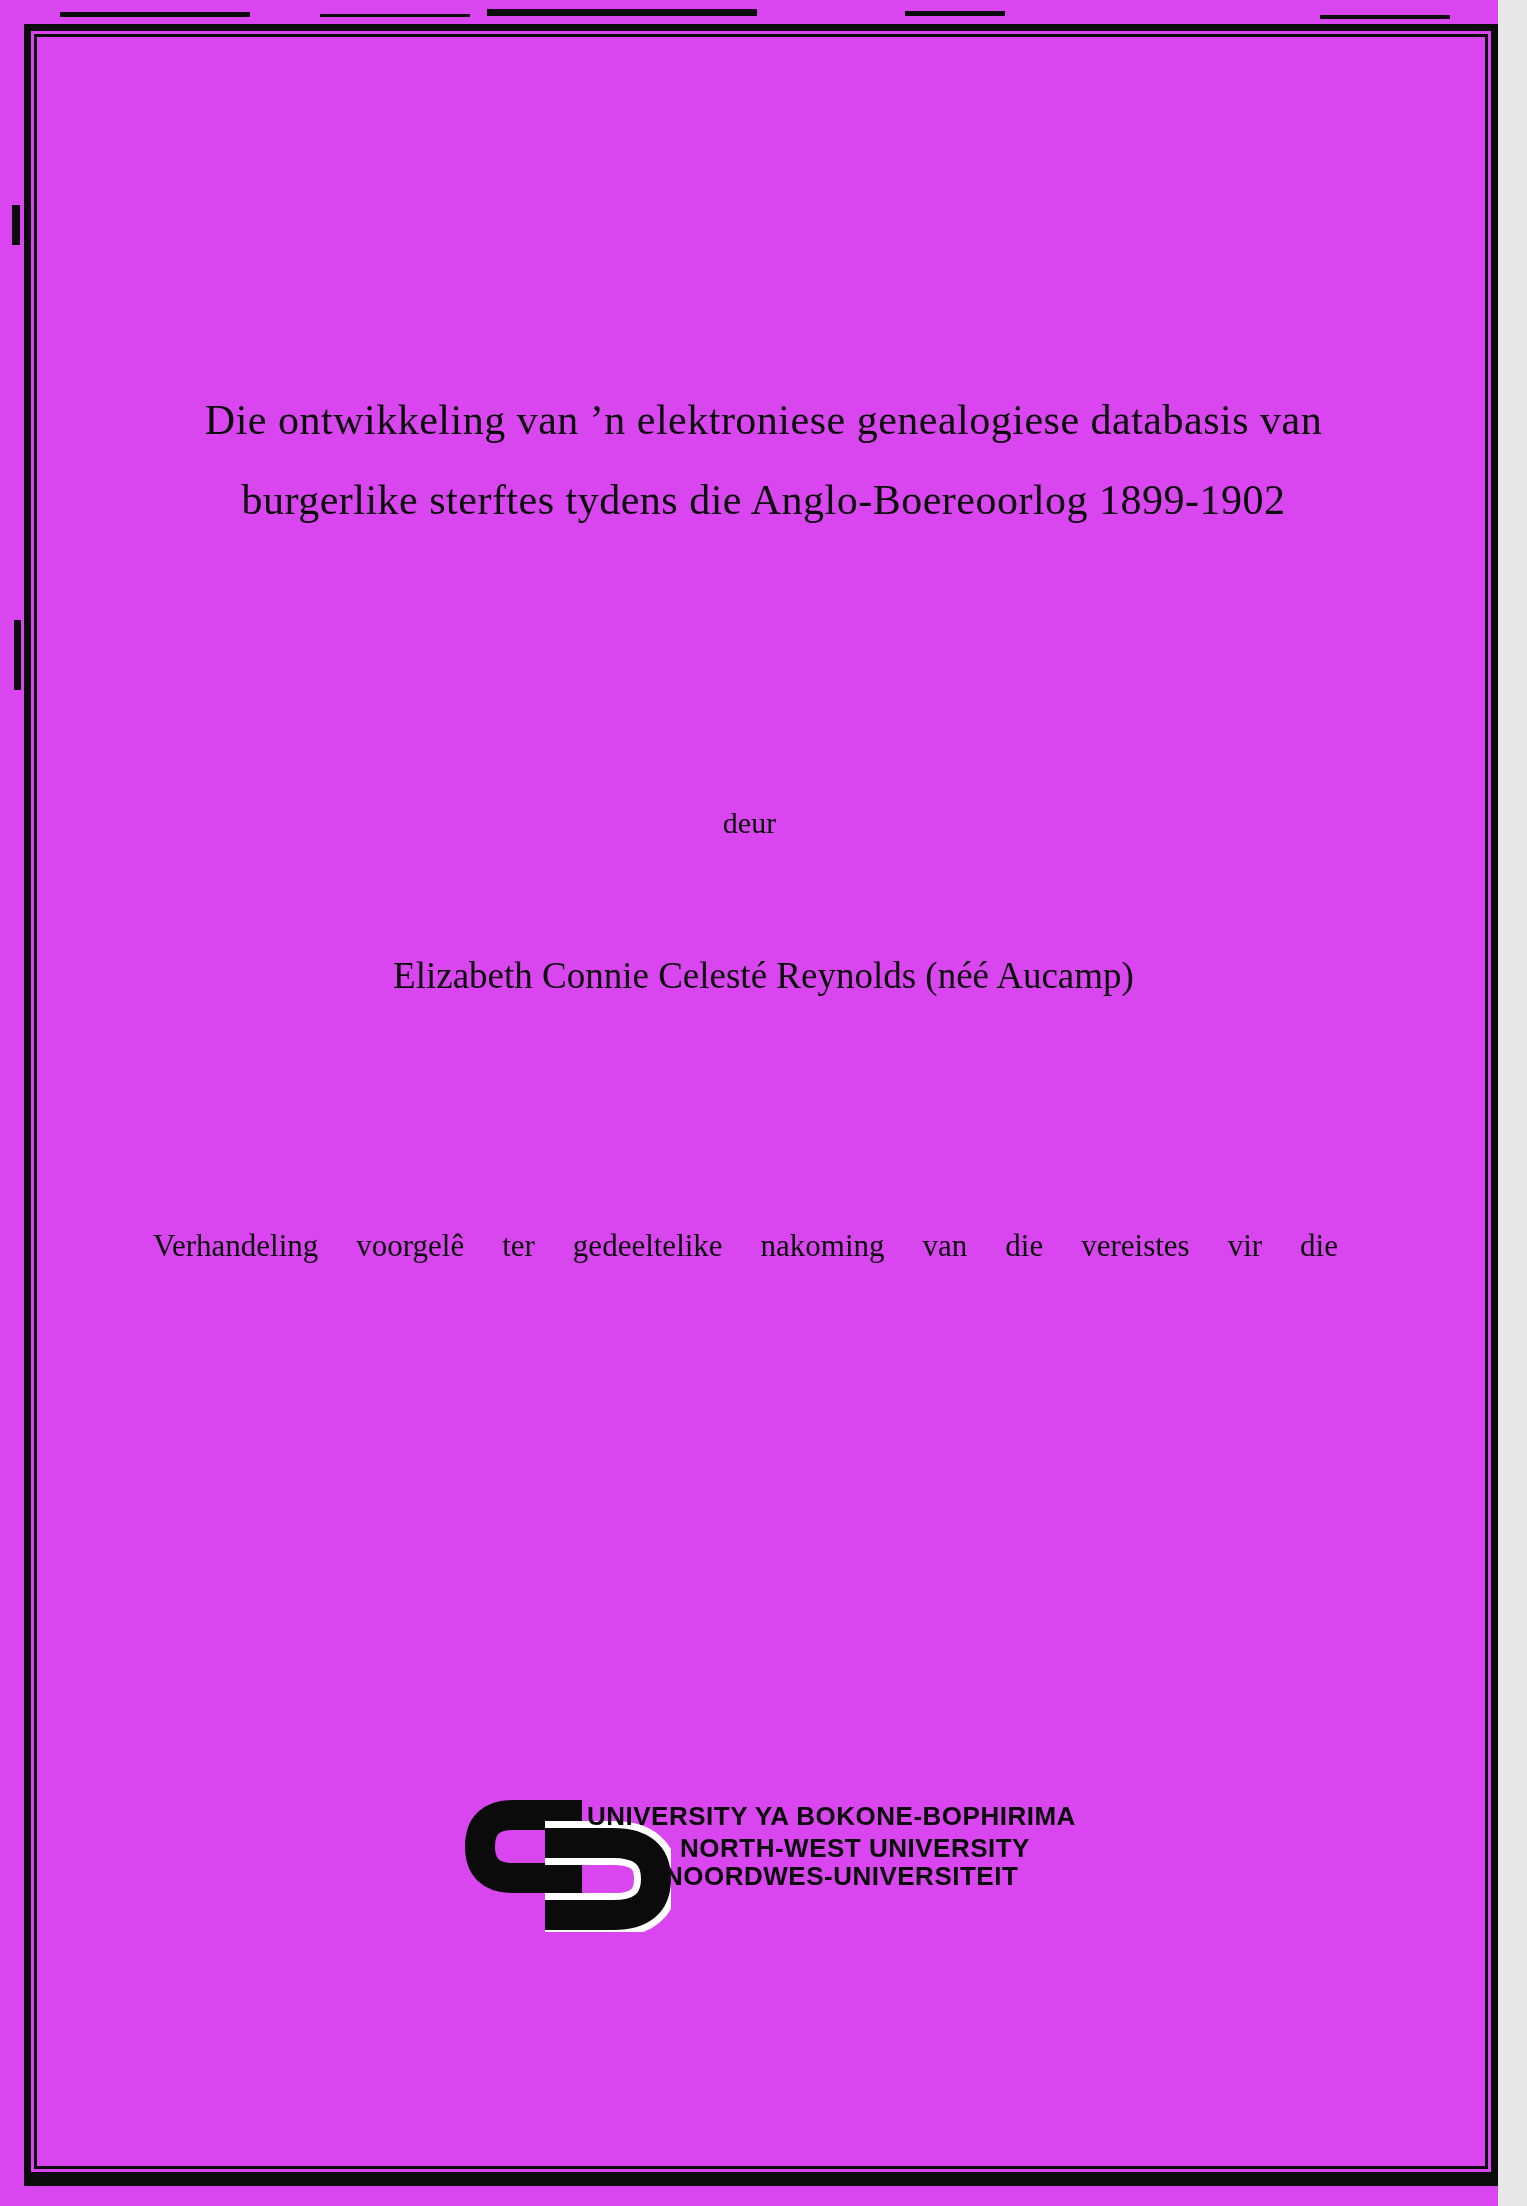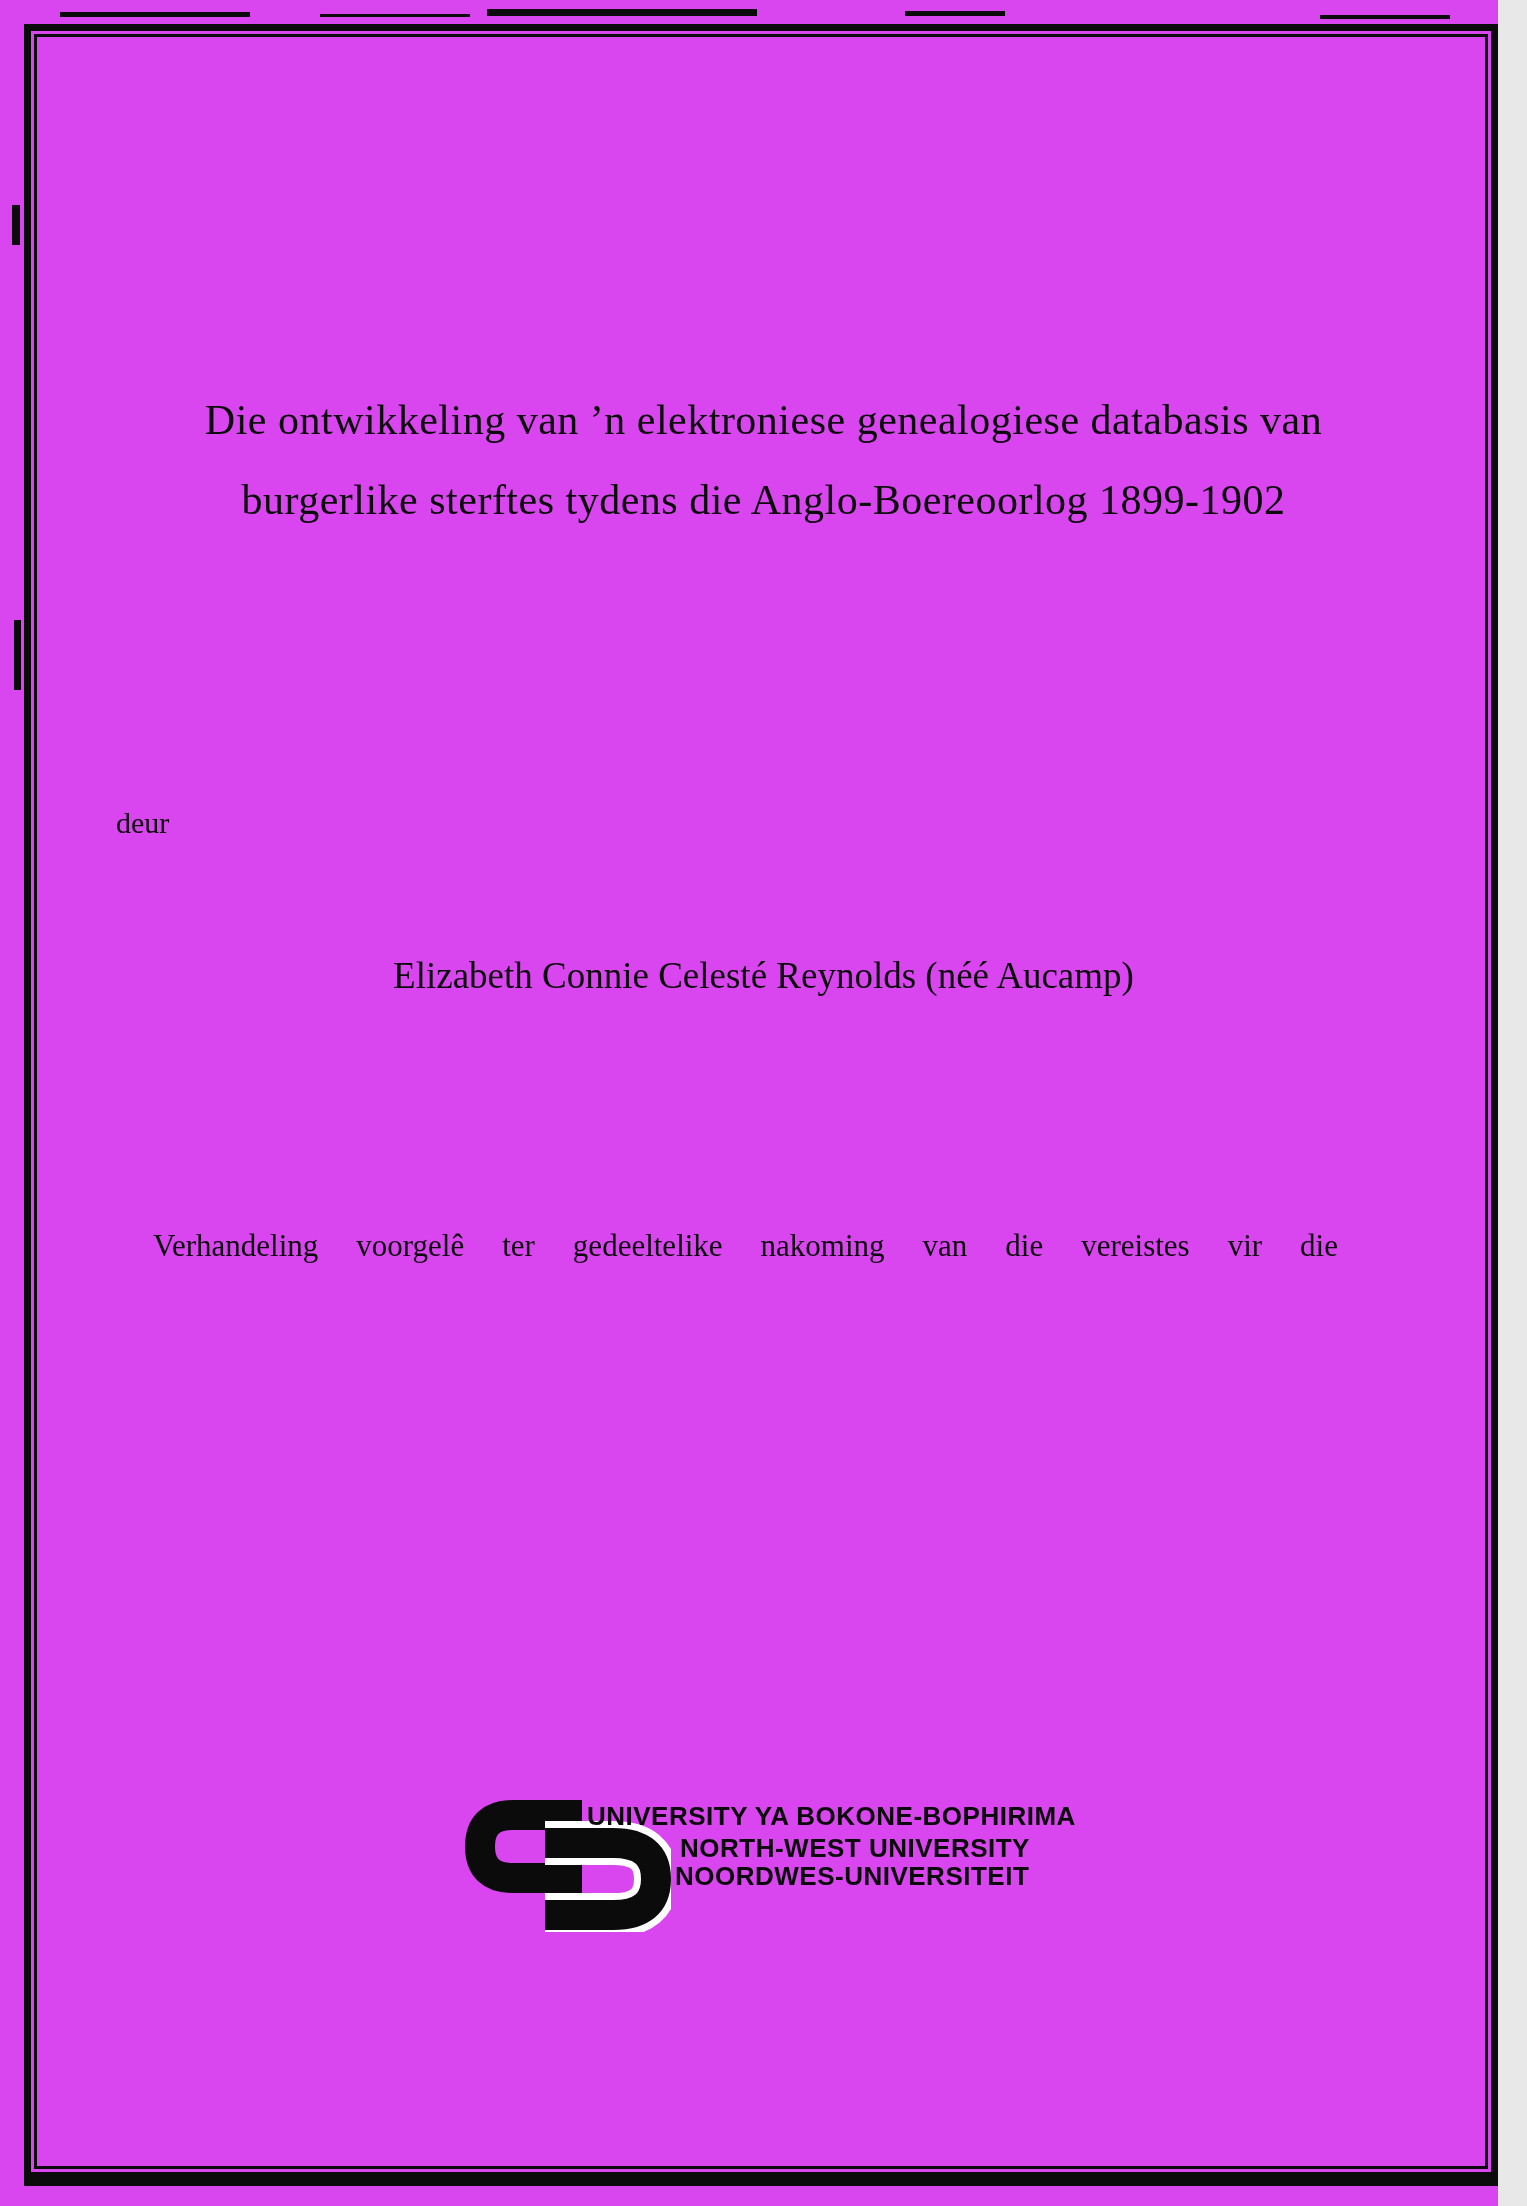--- a/index.html
+++ b/index.html
@@ -32,22 +32,22 @@
   .a6{left:12px;top:205px;width:8px;height:40px;}
   .a7{left:14px;top:620px;width:7px;height:70px;}
 
   .title-block{
     position:absolute;left:100px;top:380px;width:1327px;
     text-align:center;
     font-size:42px;line-height:80px;
     letter-spacing:0.5px;
   }
   .byline{
-    position:absolute;left:116px;top:803px;width:1327px;
-    font-size:30px;line-height:40px;
+    position:absolute;left:86px;top:803px;width:1327px;
+    text-align:center;font-size:30px;line-height:40px;
   }
   .author{
     position:absolute;left:100px;top:952px;width:1327px;
     text-align:center;font-size:37px;line-height:48px;
   }
   .statement{
     position:absolute;left:153px;top:1226px;width:1185px;
     font-size:31px;line-height:40px;
   }
   .statement .just{
@@ -67,21 +67,21 @@
     position:absolute;
     font-family:"Liberation Sans", sans-serif;
     font-weight:700;
     font-size:26px;line-height:30px;
     letter-spacing:0.5px;
     white-space:nowrap;
     color:#0b0b0b;
   }
   .lt1{left:122px;top:1px;}
   .lt2{left:215px;top:33px;}
-  .lt3{left:210px;top:61px;}
+  .lt3{left:199px;top:61px;}
 </style>
 </head>
 <body>
 
 <div class="page">
 
   <div class="frame-outer">
     <div class="frame-inner"></div>
   </div>
 

